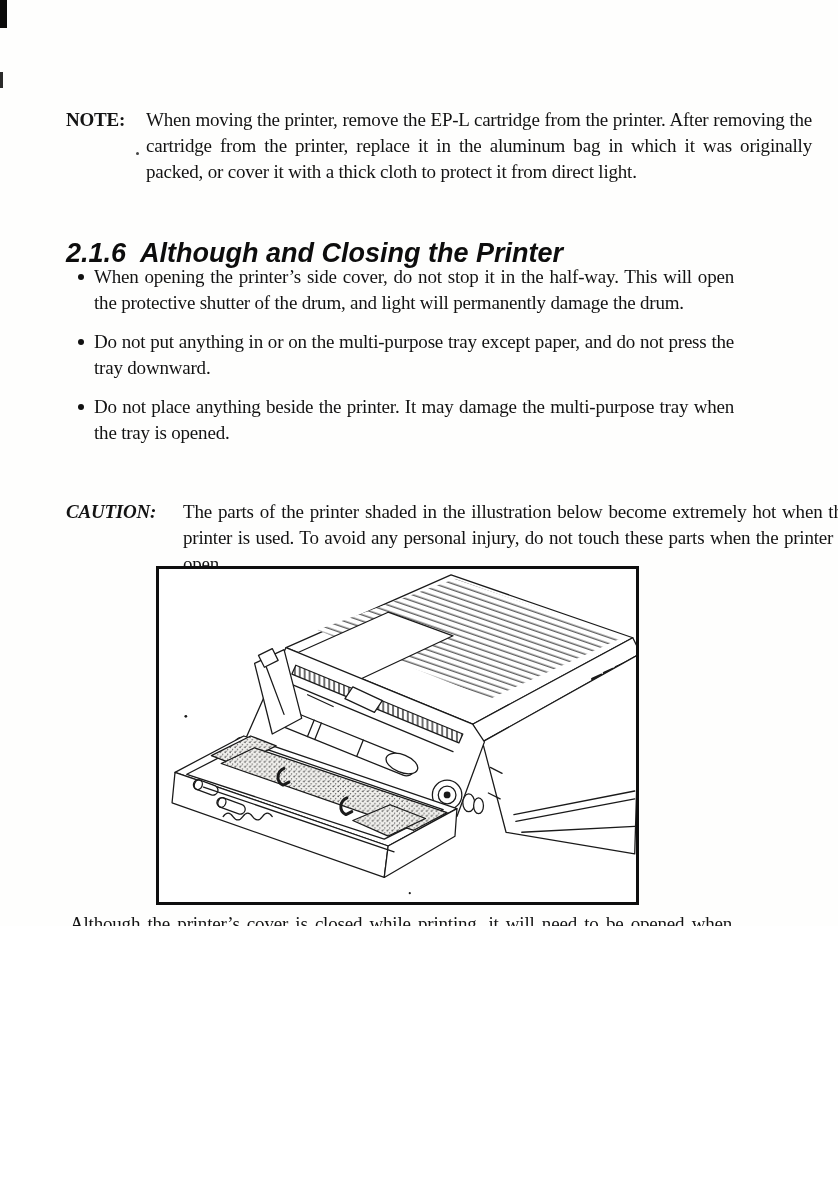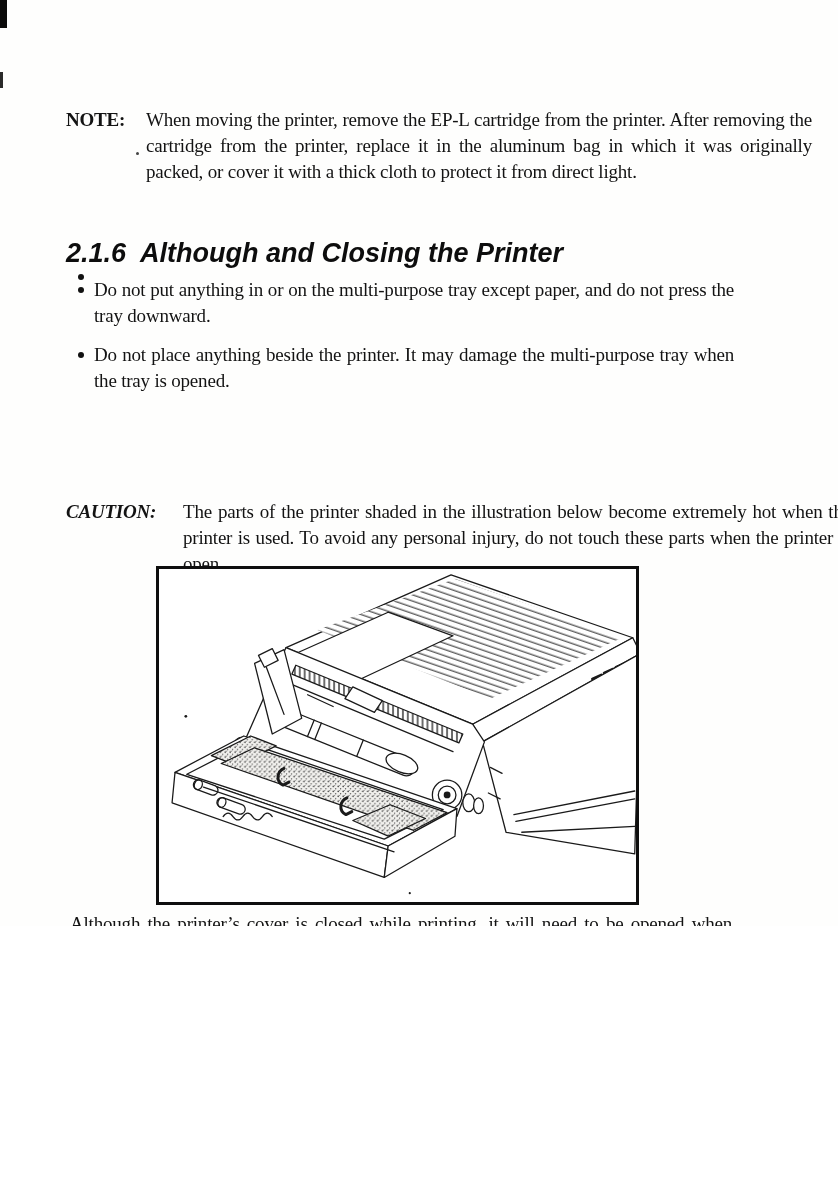--- a/index.html
+++ b/index.html
@@ -70,20 +70,21 @@
   <div class="abs artifact-smudge"></div>
   <div class="abs artifact-dot"></div>
 
   <p class="abs bodytext note-block hang-note"><span class="hang-label">NOTE:</span><span>When moving the printer, remove the EP-L cartridge from the printer. After removing the cartridge from the printer, replace it in the aluminum bag in which it was originally packed, or cover it with a thick cloth to protect it from direct light.</span></p>
 
   <h2 class="abs section-heading"><span class="section-number">2.1.6</span><span>Although and Closing the Printer</span></h2>
 
   <div class="abs bodytext bullet-list">
     <div class="bullet-item">
       <span class="bullet-dot"></span>
+      <span>When opening the printer’s side cover, do not stop it in the half-way. This will open the protective shutter of the drum, and light will permanently damage the drum.</span>
     </div>
     <div class="bullet-item">
       <span class="bullet-dot"></span>
       <span>Do not put anything in or on the multi-purpose tray except paper, and do not press the tray downward.</span>
     </div>
     <div class="bullet-item">
       <span class="bullet-dot"></span>
       <span>Do not place anything beside the printer. It may damage the multi-purpose tray when the tray is opened.</span>
     </div>
   </div>

